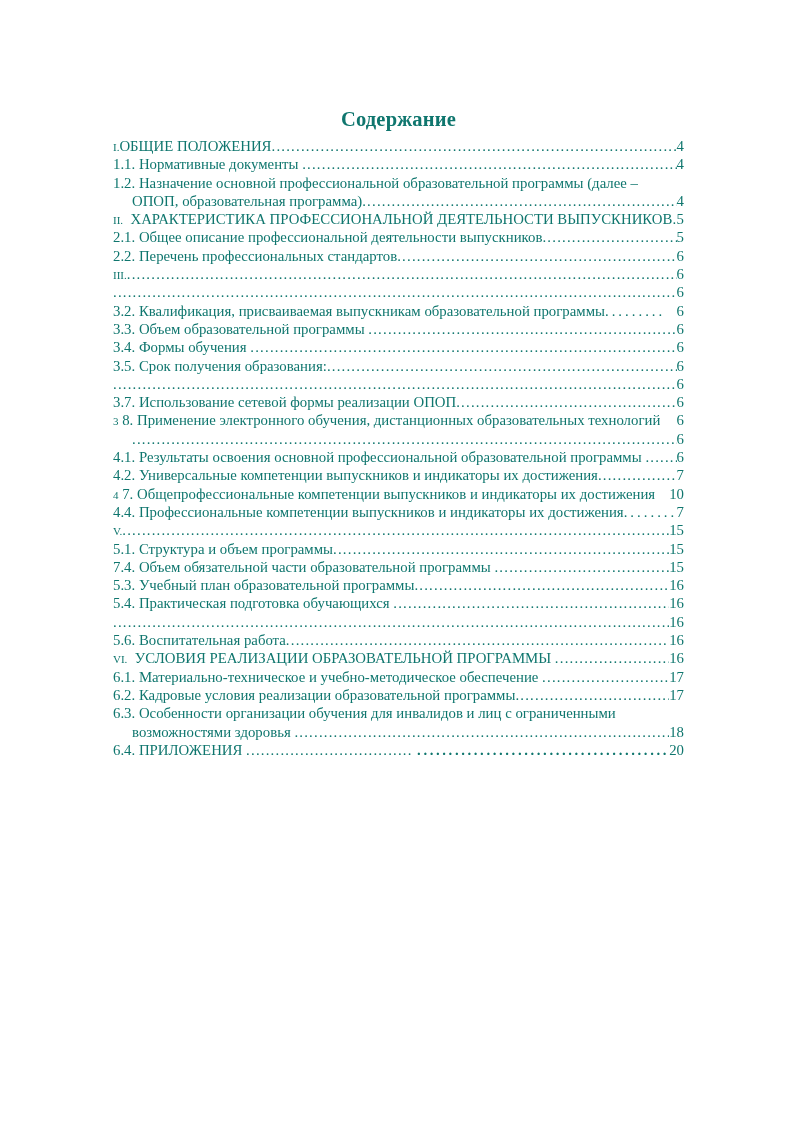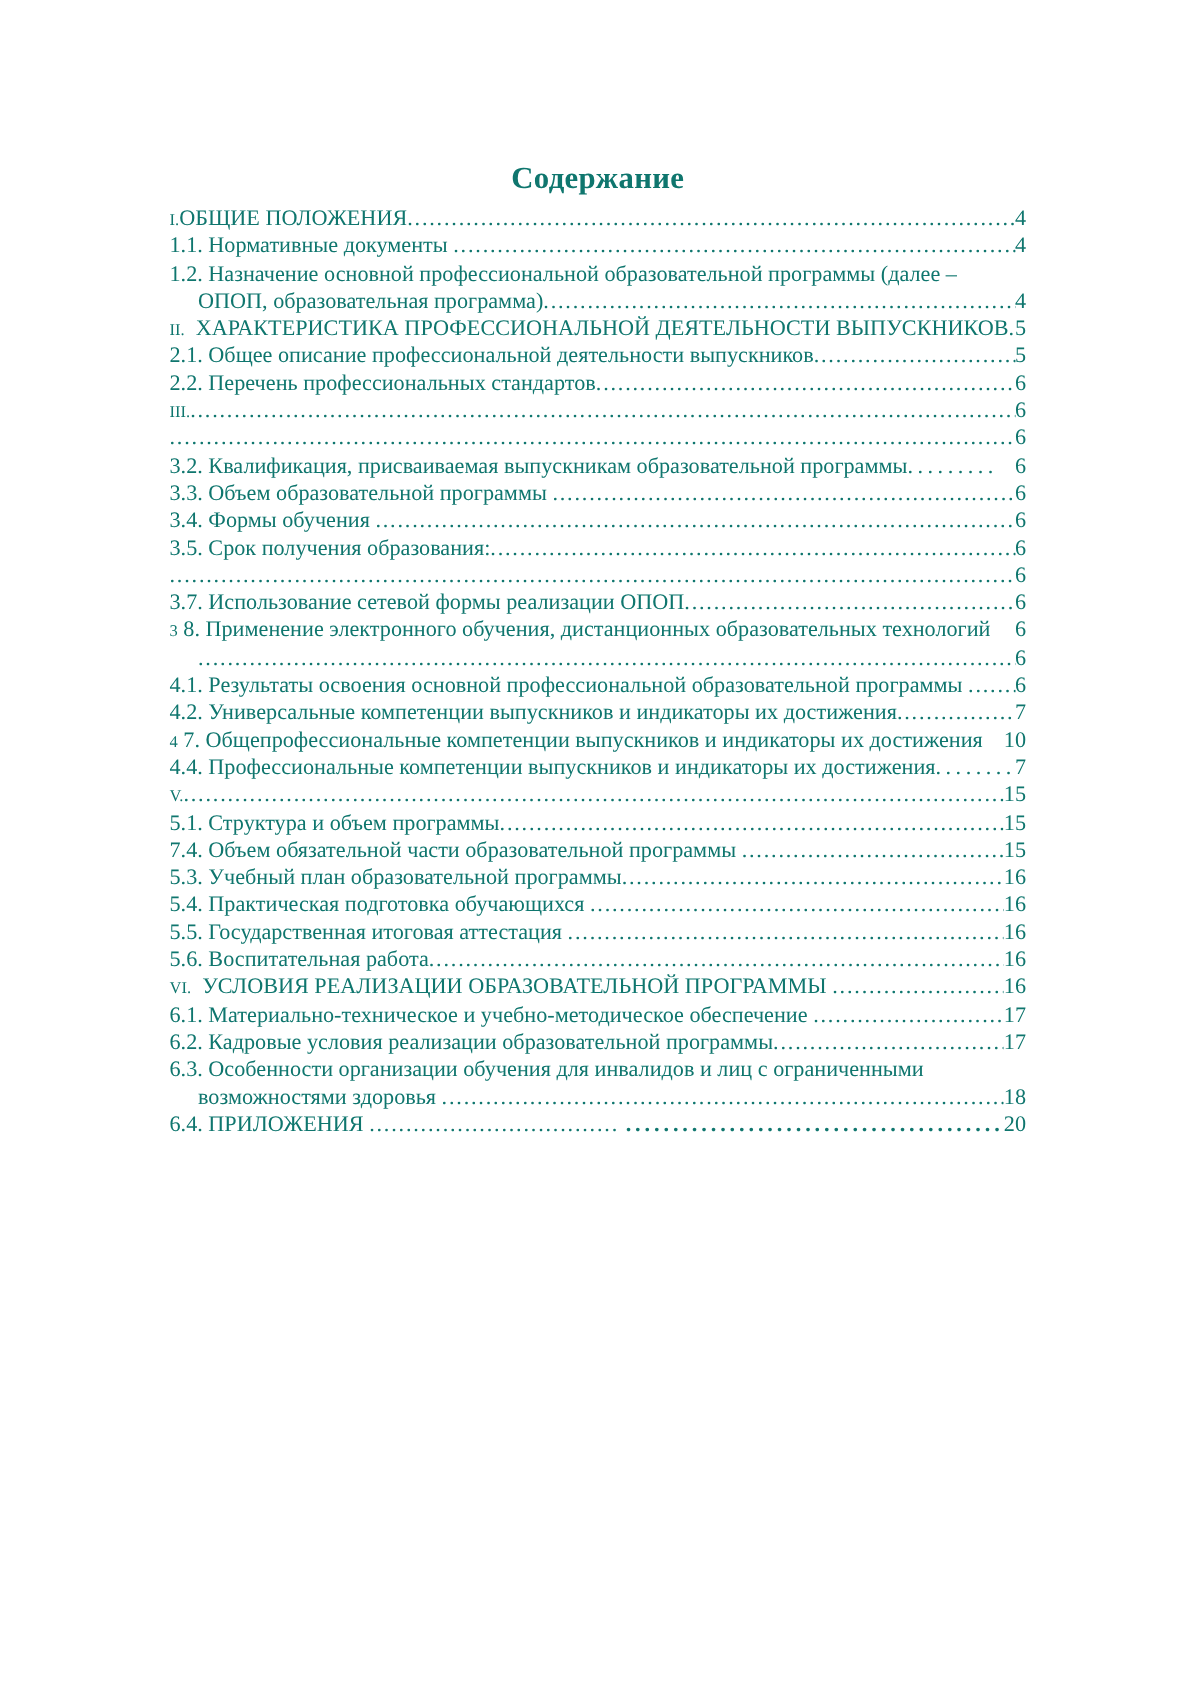--- a/index.html
+++ b/index.html
@@ -211,21 +211,20 @@
         <span class="toc-text">5.3. Учебный план образовательной программы</span>
         <span class="toc-leader">............................................................................................................................................................................................................................................................................................................</span>
         <span class="toc-page">16</span>
       </div>
       <div class="toc-line">
         <span class="toc-text">5.4. Практическая подготовка обучающихся </span>
         <span class="toc-leader">............................................................................................................................................................................................................................................................................................................</span>
         <span class="toc-page">16</span>
       </div>
       <div class="toc-line">
-        <span class="toc-text">5.5. Государственная итоговая аттестация </span>
         <span class="toc-leader">............................................................................................................................................................................................................................................................................................................</span>
         <span class="toc-page">16</span>
       </div>
       <div class="toc-line">
         <span class="toc-text">5.6. Воспитательная работа</span>
         <span class="toc-leader">............................................................................................................................................................................................................................................................................................................</span>
         <span class="toc-page">16</span>
       </div>
       <div class="toc-line">
         <span class="toc-prefix small">VI.</span>

